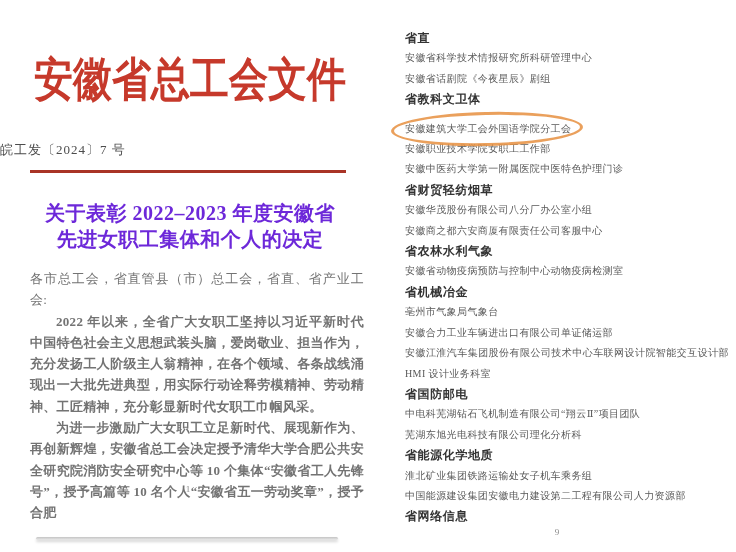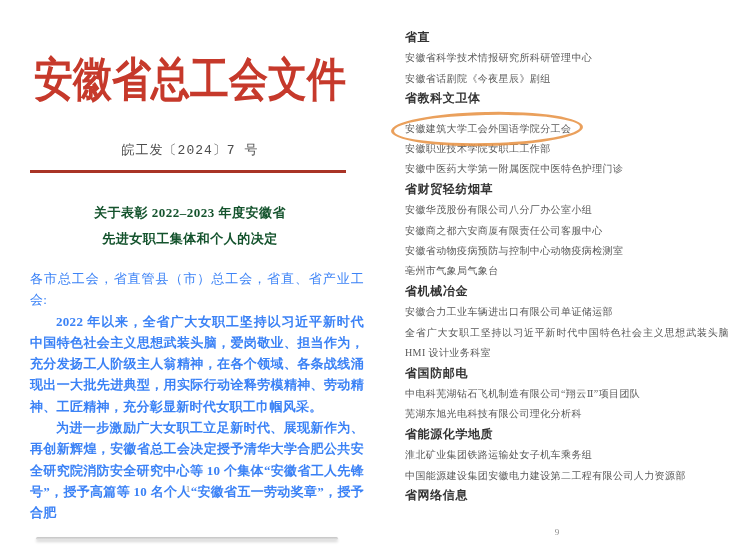--- a/index.html
+++ b/index.html
@@ -20,36 +20,35 @@
     text-align:center;
     font-size:39px; font-weight:bold;
     color:var(--banner-red,#c6392b);
     letter-spacing:0px;
     transform:scaleY(1.18);
     transform-origin:top center;
     white-space:nowrap;
   }
   .doc-number {
     position:absolute; left:0; top:141px; width:380px;
-    text-align:center; font-size:13px; color:#4c4c4c;
+    font-size:13px; color:#4c4c4c;
     letter-spacing:1px;
-    font-family:Liberation Mono, monospace;
   }
   .red-rule {
     position:absolute; left:30px; top:170px; width:316px; height:3px;
     background:var(--rule-red,#a93426);
   }
   .doc-title {
     position:absolute; left:20px; top:200px; width:340px;
-    text-align:center; font-size:13px; font-weight:bold; color:#14532d;
+    text-align:center; font-size:20px; font-weight:bold; color:#6d28d9;
     line-height:26px; letter-spacing:0.5px;
   }
   .doc-body {
     position:absolute; left:30px; top:268px; width:334px;
-    font-size:13px; line-height:21.3px; color:#3b82f6;
+    font-size:13px; line-height:21.3px; color:#737373;
     text-align:justify; letter-spacing:0.3px;
   }
   .doc-body p { margin:0; }
   .doc-body p.indent { text-indent:2em;font-weight:bold; }
   .page-num-left {
     position:absolute; left:0; top:484px; width:376px;
     text-align:center; font-size:9px; color:#8a8a8a;
   }
   .page-edge-shadow {
     position:absolute; left:36px; top:537px; width:302px; height:3px;
@@ -64,21 +63,21 @@
     background:#ffffff;
   }
   .rp-list {
     position:absolute; left:13px; top:28px; width:324px;
   }
   .rp-line {
     line-height:20.4px; font-size:10px; letter-spacing:0.4px;
     color:#585858; text-align:justify;
   }
   .rp-line.header {
-    font-family:Liberation Mono, monospace;
+    font-family:Liberation Serif, serif;
     font-weight:bold; color:#333333; font-size:12px; letter-spacing:0.6px;
   }
   .circled { position:relative; display:inline-block;margin-top:9px; }
   .circled::after {
     content:""; position:absolute;
     left:-14px; right:-12px; top:-7px; bottom:-7px;
     border:3px solid var(--highlight-orange,rgba(232,144,62,0.85));
     border-radius:50%;
     transform:rotate(-1.2deg);
     opacity:0.85;
@@ -116,25 +115,26 @@
         <div class="rp-line header">省直</div>
         <div class="rp-line item">安徽省科学技术情报研究所科研管理中心</div>
         <div class="rp-line item">安徽省话剧院《今夜星辰》剧组</div>
         <div class="rp-line header">省教科文卫体</div>
         <div class="rp-line item"><span class="circled">安徽建筑大学工会外国语学院分工会</span></div>
         <div class="rp-line item">安徽职业技术学院女职工工作部</div>
         <div class="rp-line item">安徽中医药大学第一附属医院中医特色护理门诊</div>
         <div class="rp-line header">省财贸轻纺烟草</div>
         <div class="rp-line item">安徽华茂股份有限公司八分厂办公室小组</div>
         <div class="rp-line item">安徽商之都六安商厦有限责任公司客服中心</div>
+        <div class="rp-line header">省农林水利气象</div>
         <div class="rp-line item">安徽省动物疫病预防与控制中心动物疫病检测室</div>
+        <div class="rp-line header">省机械冶金</div>
         <div class="rp-line item">亳州市气象局气象台</div>
-        <div class="rp-line header">省机械冶金</div>
         <div class="rp-line item">安徽合力工业车辆进出口有限公司单证储运部</div>
-        <div class="rp-line item">全省广大女职工坚持以习近平新时代中国特色社会主义思想武装头脑 HMI 设计业务科室</div>
+        <div class="rp-line item">安徽江淮汽车集团股份有限公司技术中心车联网设计院智能交互设计部 HMI 设计业务科室</div>
         <div class="rp-line header">省国防邮电</div>
         <div class="rp-line item">中电科芜湖钻石飞机制造有限公司“翔云Ⅱ”项目团队</div>
         <div class="rp-line item">芜湖东旭光电科技有限公司理化分析科</div>
         <div class="rp-line header">省能源化学地质</div>
         <div class="rp-line item">淮北矿业集团铁路运输处女子机车乘务组</div>
         <div class="rp-line item">中国能源建设集团安徽电力建设第二工程有限公司人力资源部</div>
         <div class="rp-line header">省网络信息</div>
       </div>
     <div class="page-num-right">9</div>
   </div>

